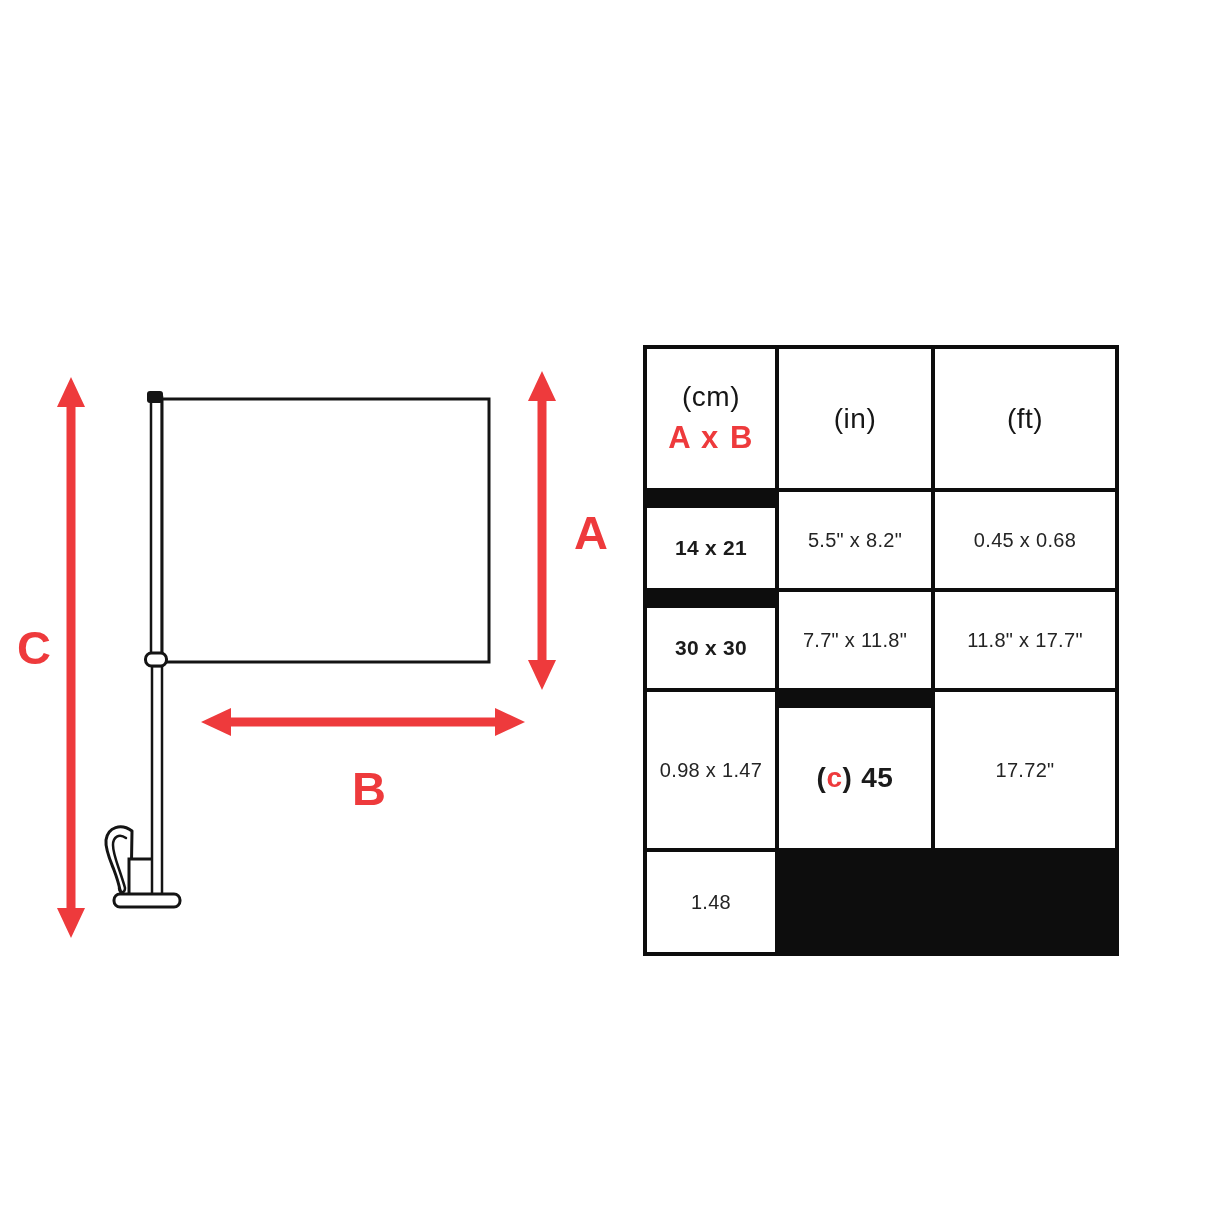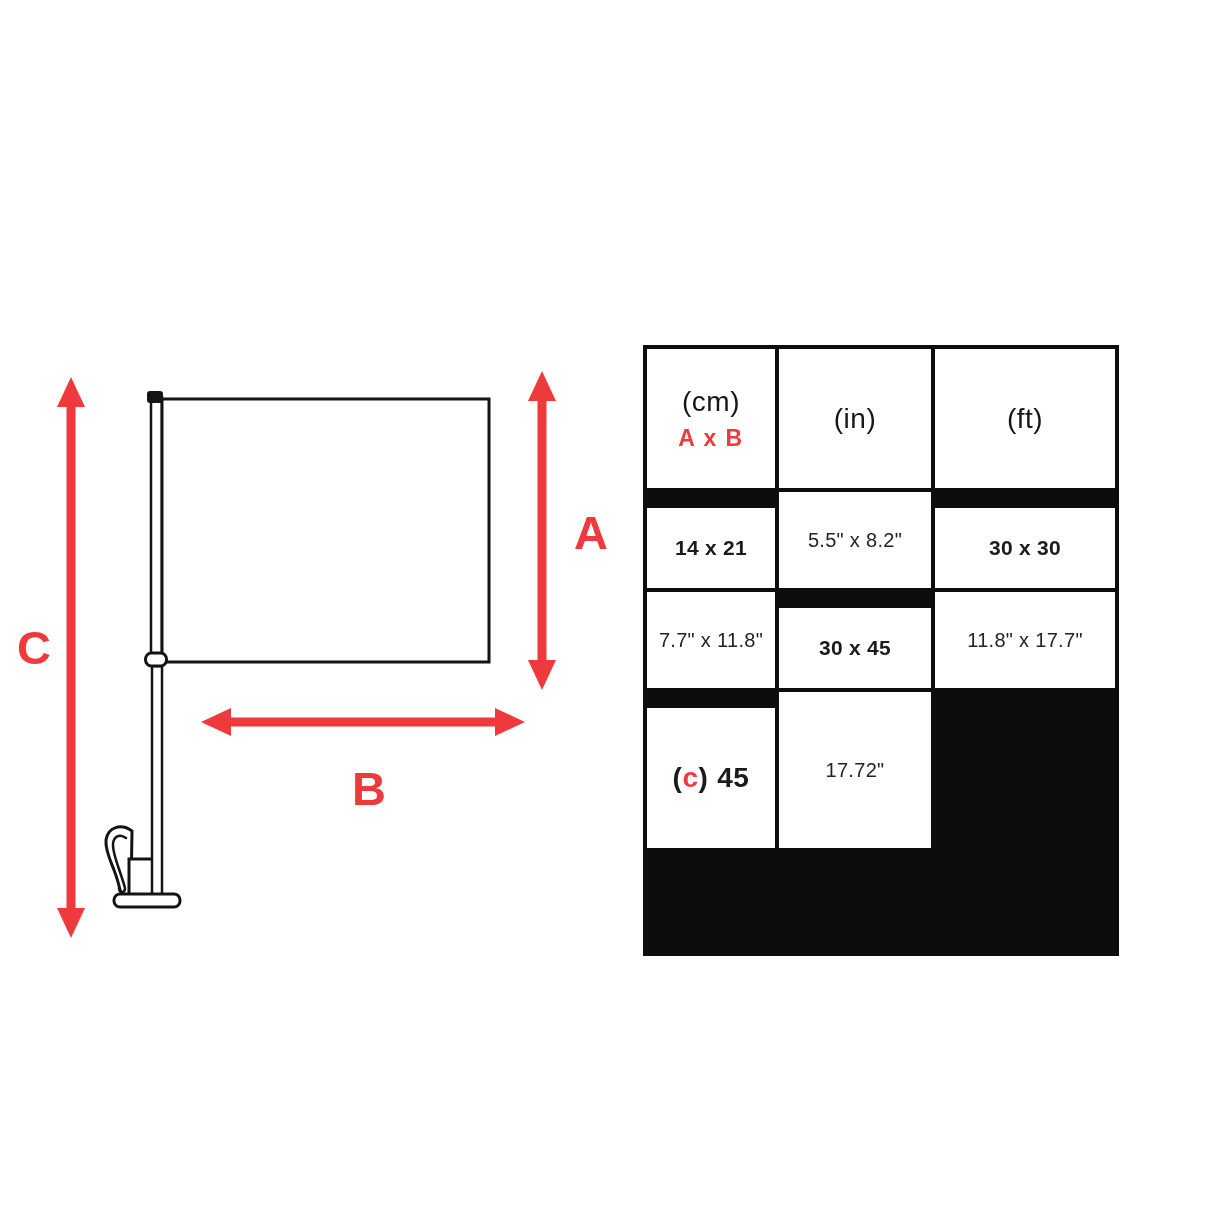--- a/index.html
+++ b/index.html
@@ -50,21 +50,21 @@
     letter-spacing: 0.5px;
     color: #161616;
   }
   .cell.head-cm {
     flex-direction: column;
     gap: 7px;
   }
   .axb-sub {
     color: #ee3a3c;
     font-weight: bold;
-    font-size: 23px;
+    font-size: 31px;
     letter-spacing: 1.5px;
   }
   .cell.cm {
     font-weight: bold;
     font-size: 21px;
     letter-spacing: 0.3px;
     margin-top: 16px;
   }
   .cell.val {
     font-size: 20px;
@@ -135,28 +135,30 @@
 
     <div class="cell head head-cm">
       <span>(cm)</span>
       <span class="axb-sub">A x B</span>
     </div>
     <div class="cell head">(in)</div>
     <div class="cell head">(ft)</div>
 
     <div class="cell cm">14 x 21</div>
     <div class="cell val">5.5" x 8.2"</div>
+    <div class="cell val">0.45 x 0.68</div>
 
     <div class="cell cm">30 x 30</div>
     <div class="cell val">7.7" x 11.8"</div>
 
-    <div class="cell cm">30 x 45</div>
     <div class="cell val">11.8" x 17.7"</div>
+    <div class="cell val">0.98 x 1.47</div>
 
     <div class="cell cm c-row">
       <span>(</span>
       <span class="red-c">c</span>
       <span>)</span>
       <span class="c-value">45</span>
     </div>
     <div class="cell val">17.72"</div>
+    <div class="cell val">1.48</div>
   </div>
 </div>
 
 </body></html>

